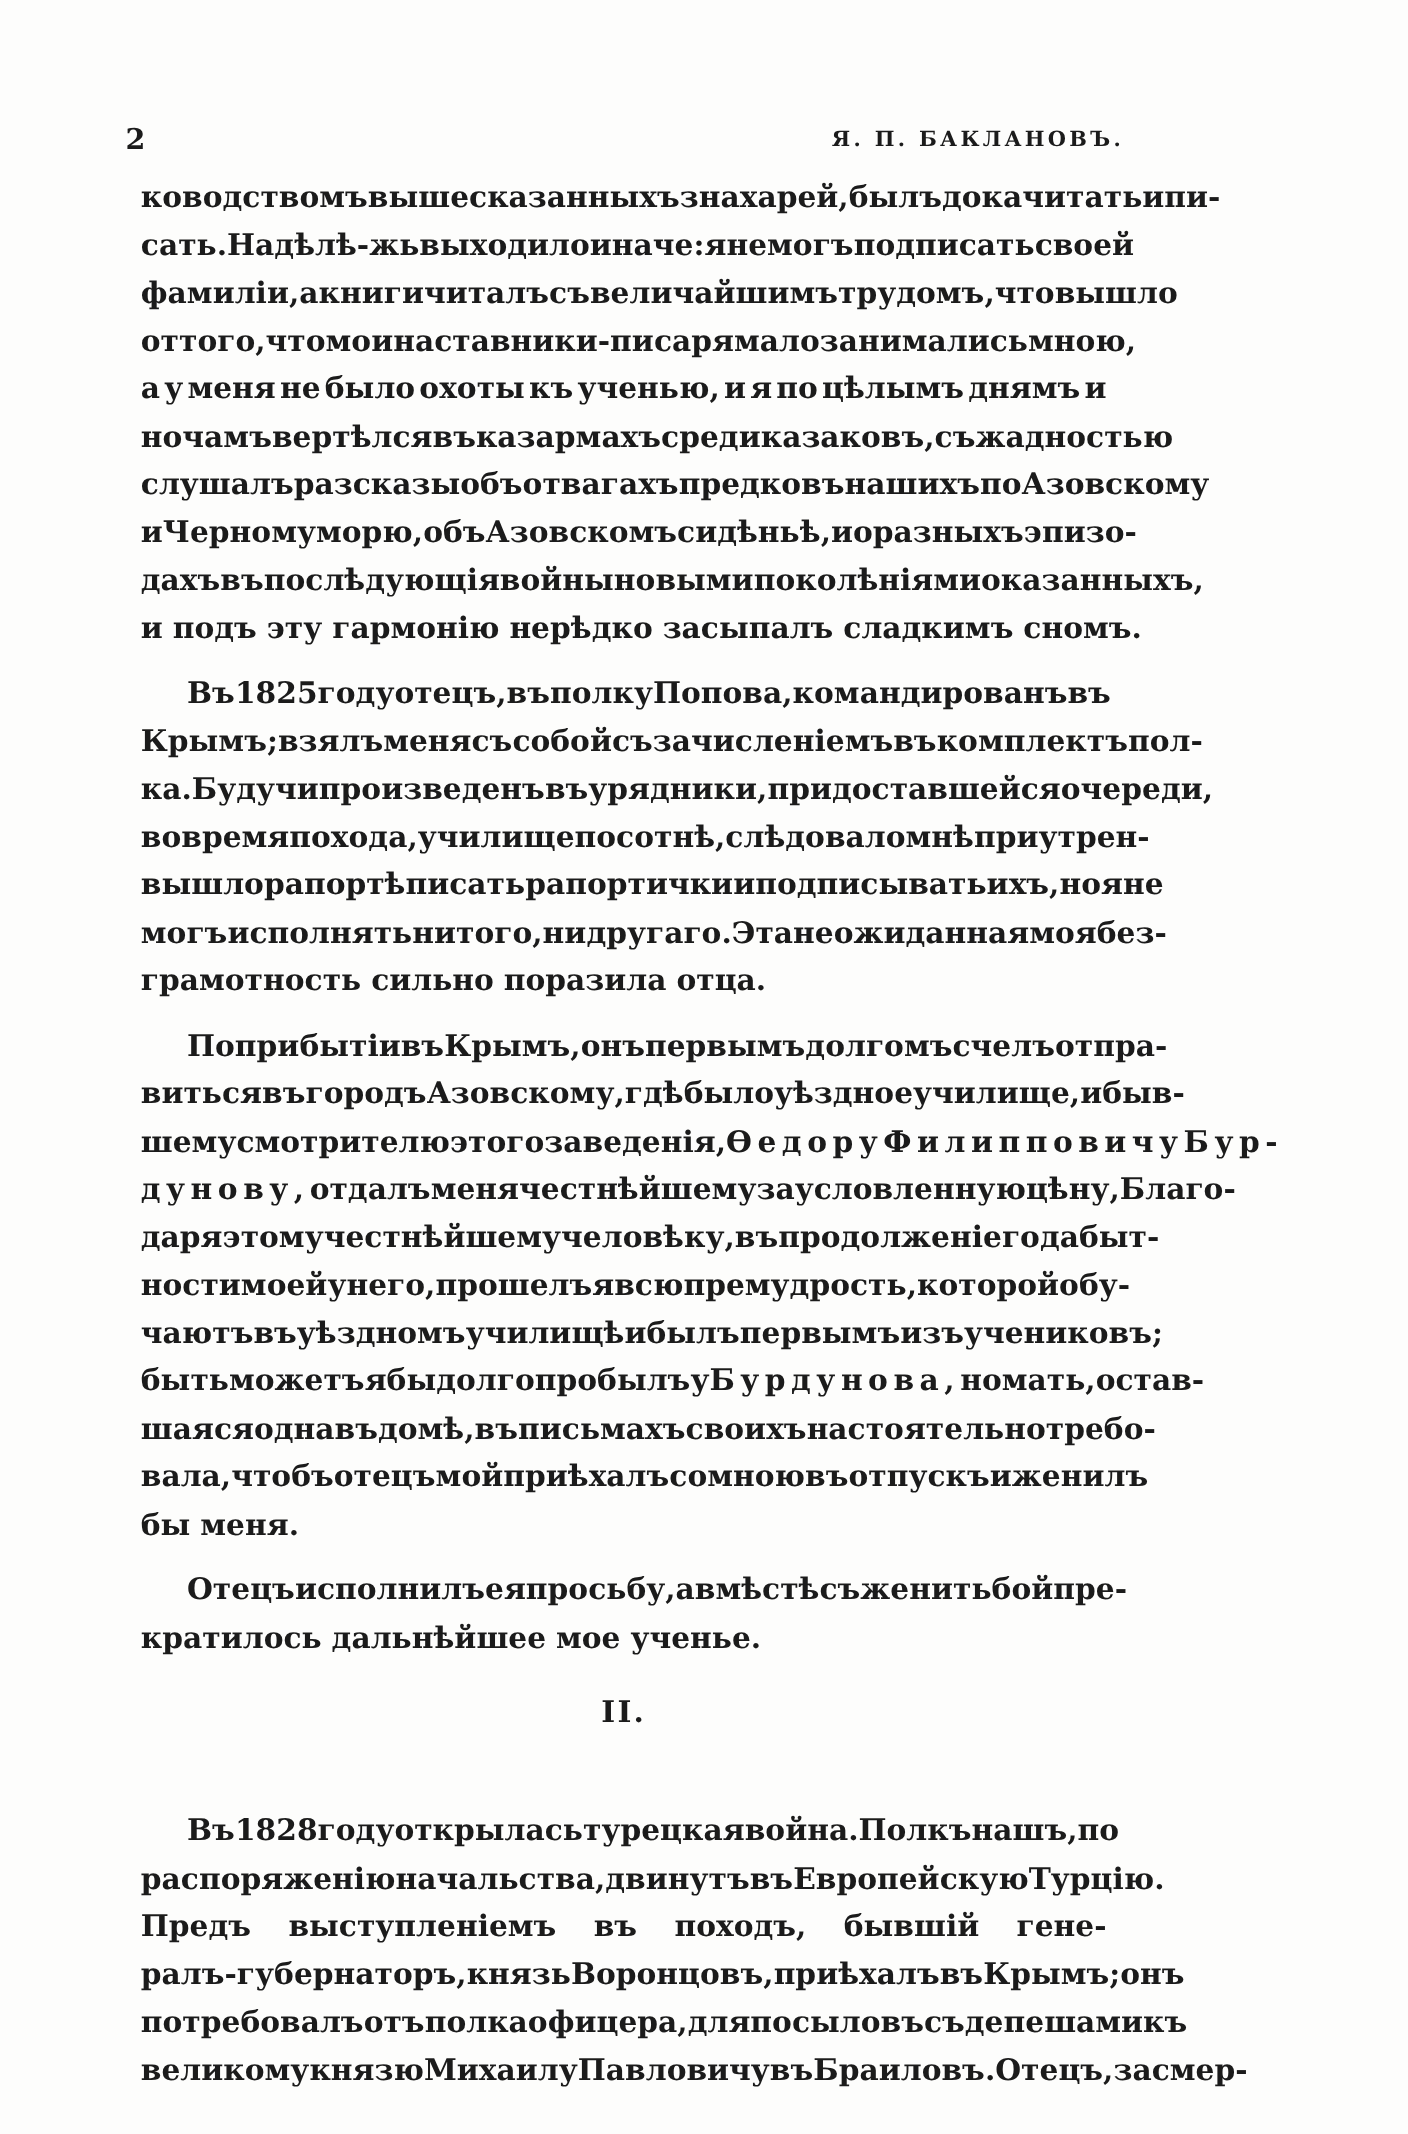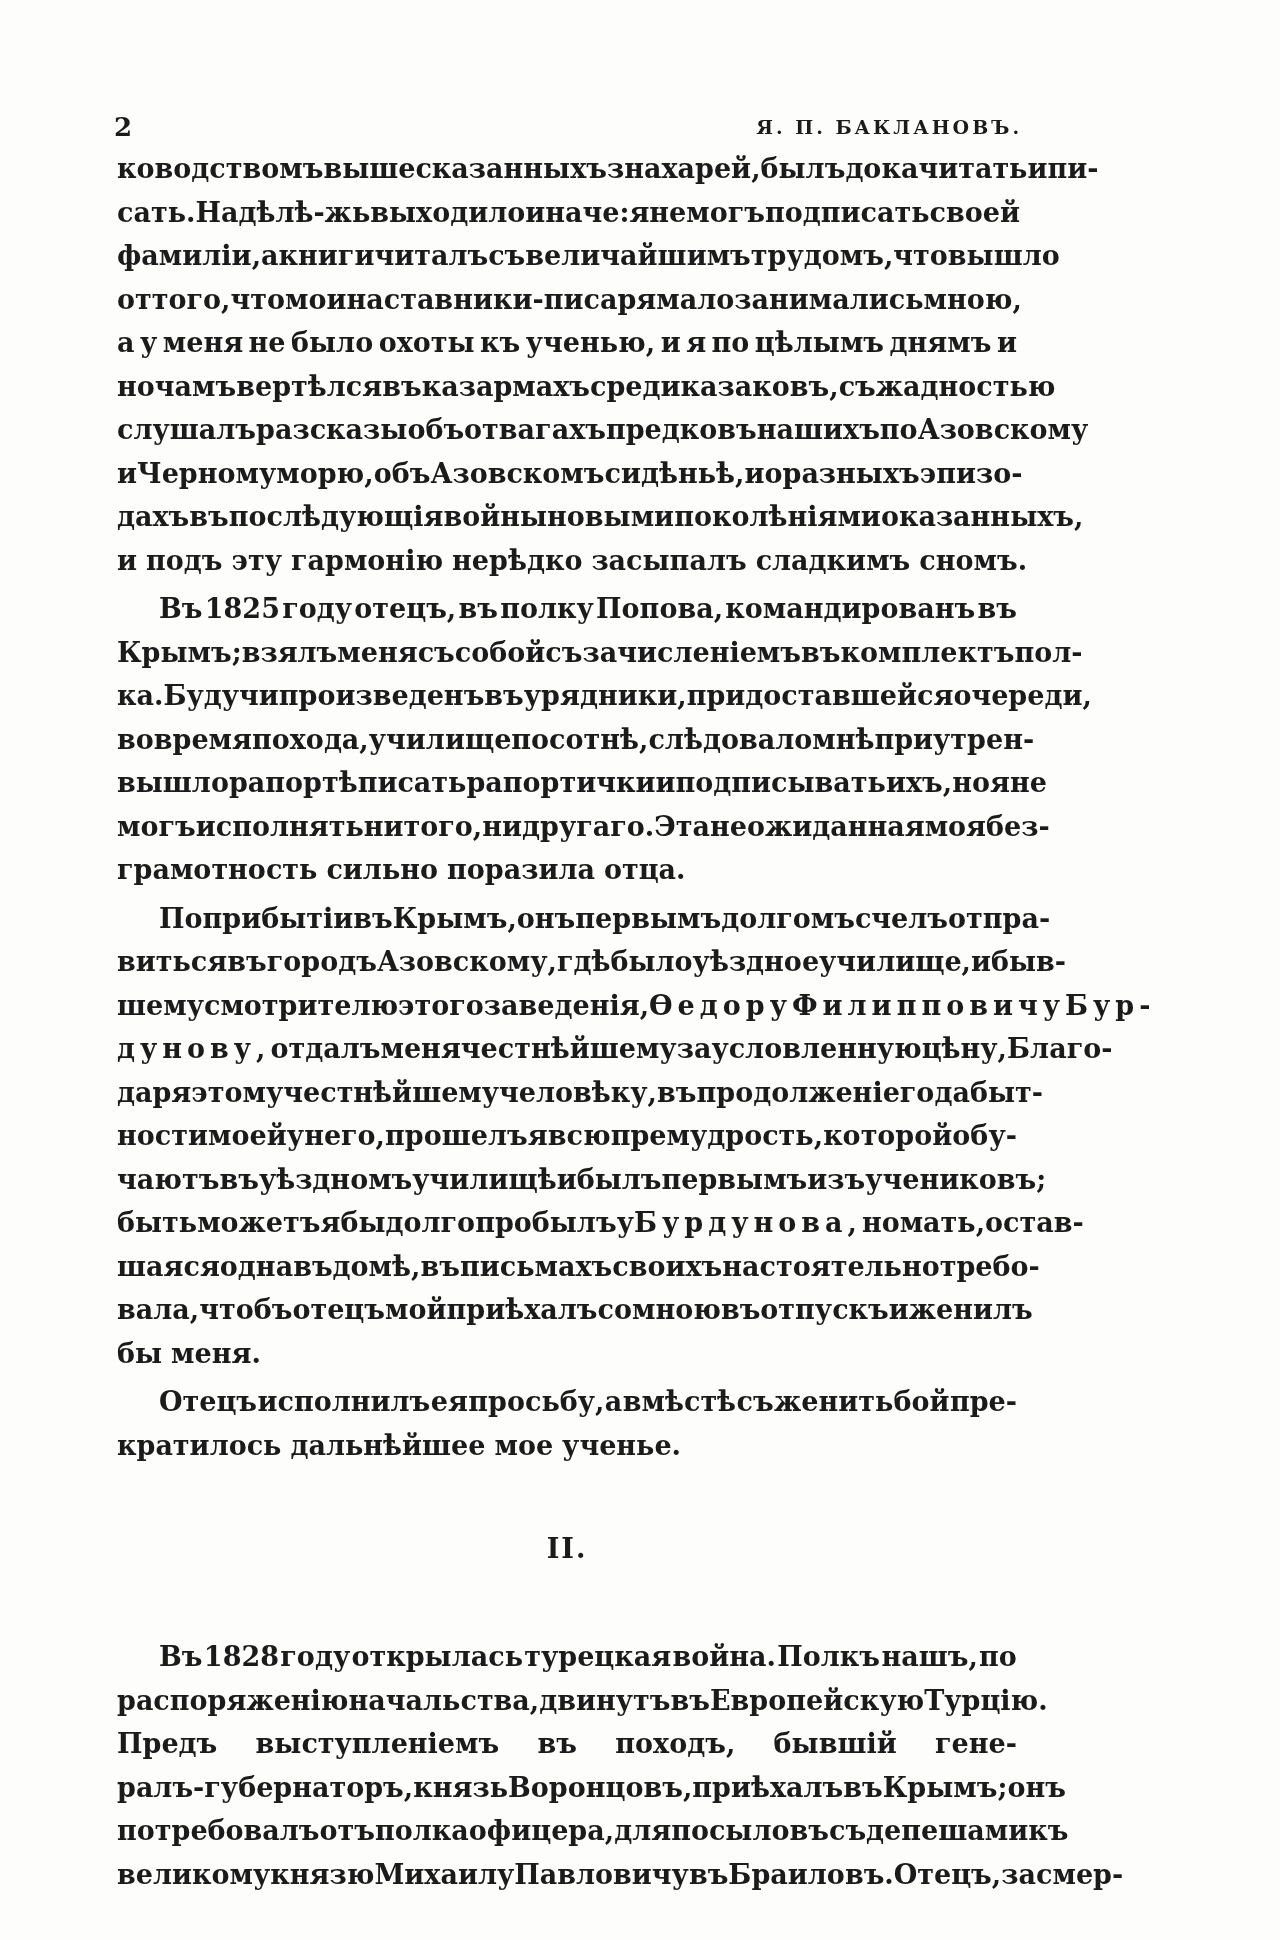--- a/index.html
+++ b/index.html
@@ -18,37 +18,37 @@
     font-size:26px;font-weight:bold;line-height:30px;
   }
   .running-title{
     display:block;text-align:right;
     font-size:19px;font-weight:bold;letter-spacing:3px;line-height:30px;
   }
   .content{
     position:absolute;top:142px;left:112px;width:910px;
     font-size:27px;font-weight:bold;
   }
-  .paragraph{margin:5px;}
+  .paragraph{margin:16px;}
   .line{
     display:flex;
     height:43.5px;line-height:43.5px;
     white-space:nowrap;
   }
   .line.just{justify-content:space-between;}
   .line.plain{column-gap:9px;}
   .line.indent{padding-left:42px;}
   .word{display:inline-block;}
   .word.spaced{letter-spacing:5px;}
   .section-heading{
     text-align:center;
     font-size:27px;font-weight:bold;
     line-height:44px;
     letter-spacing:2px;
-    margin:60px 0 64px 0;
+    margin:24px 0 64px 0;
   }
 </style>
 </head>
 <body>
 
 <div class="page">
   <div class="header">
     <span class="page-num">2</span>
     <span class="running-title">Я. П. БАКЛАНОВЪ.</span>
   </div>

